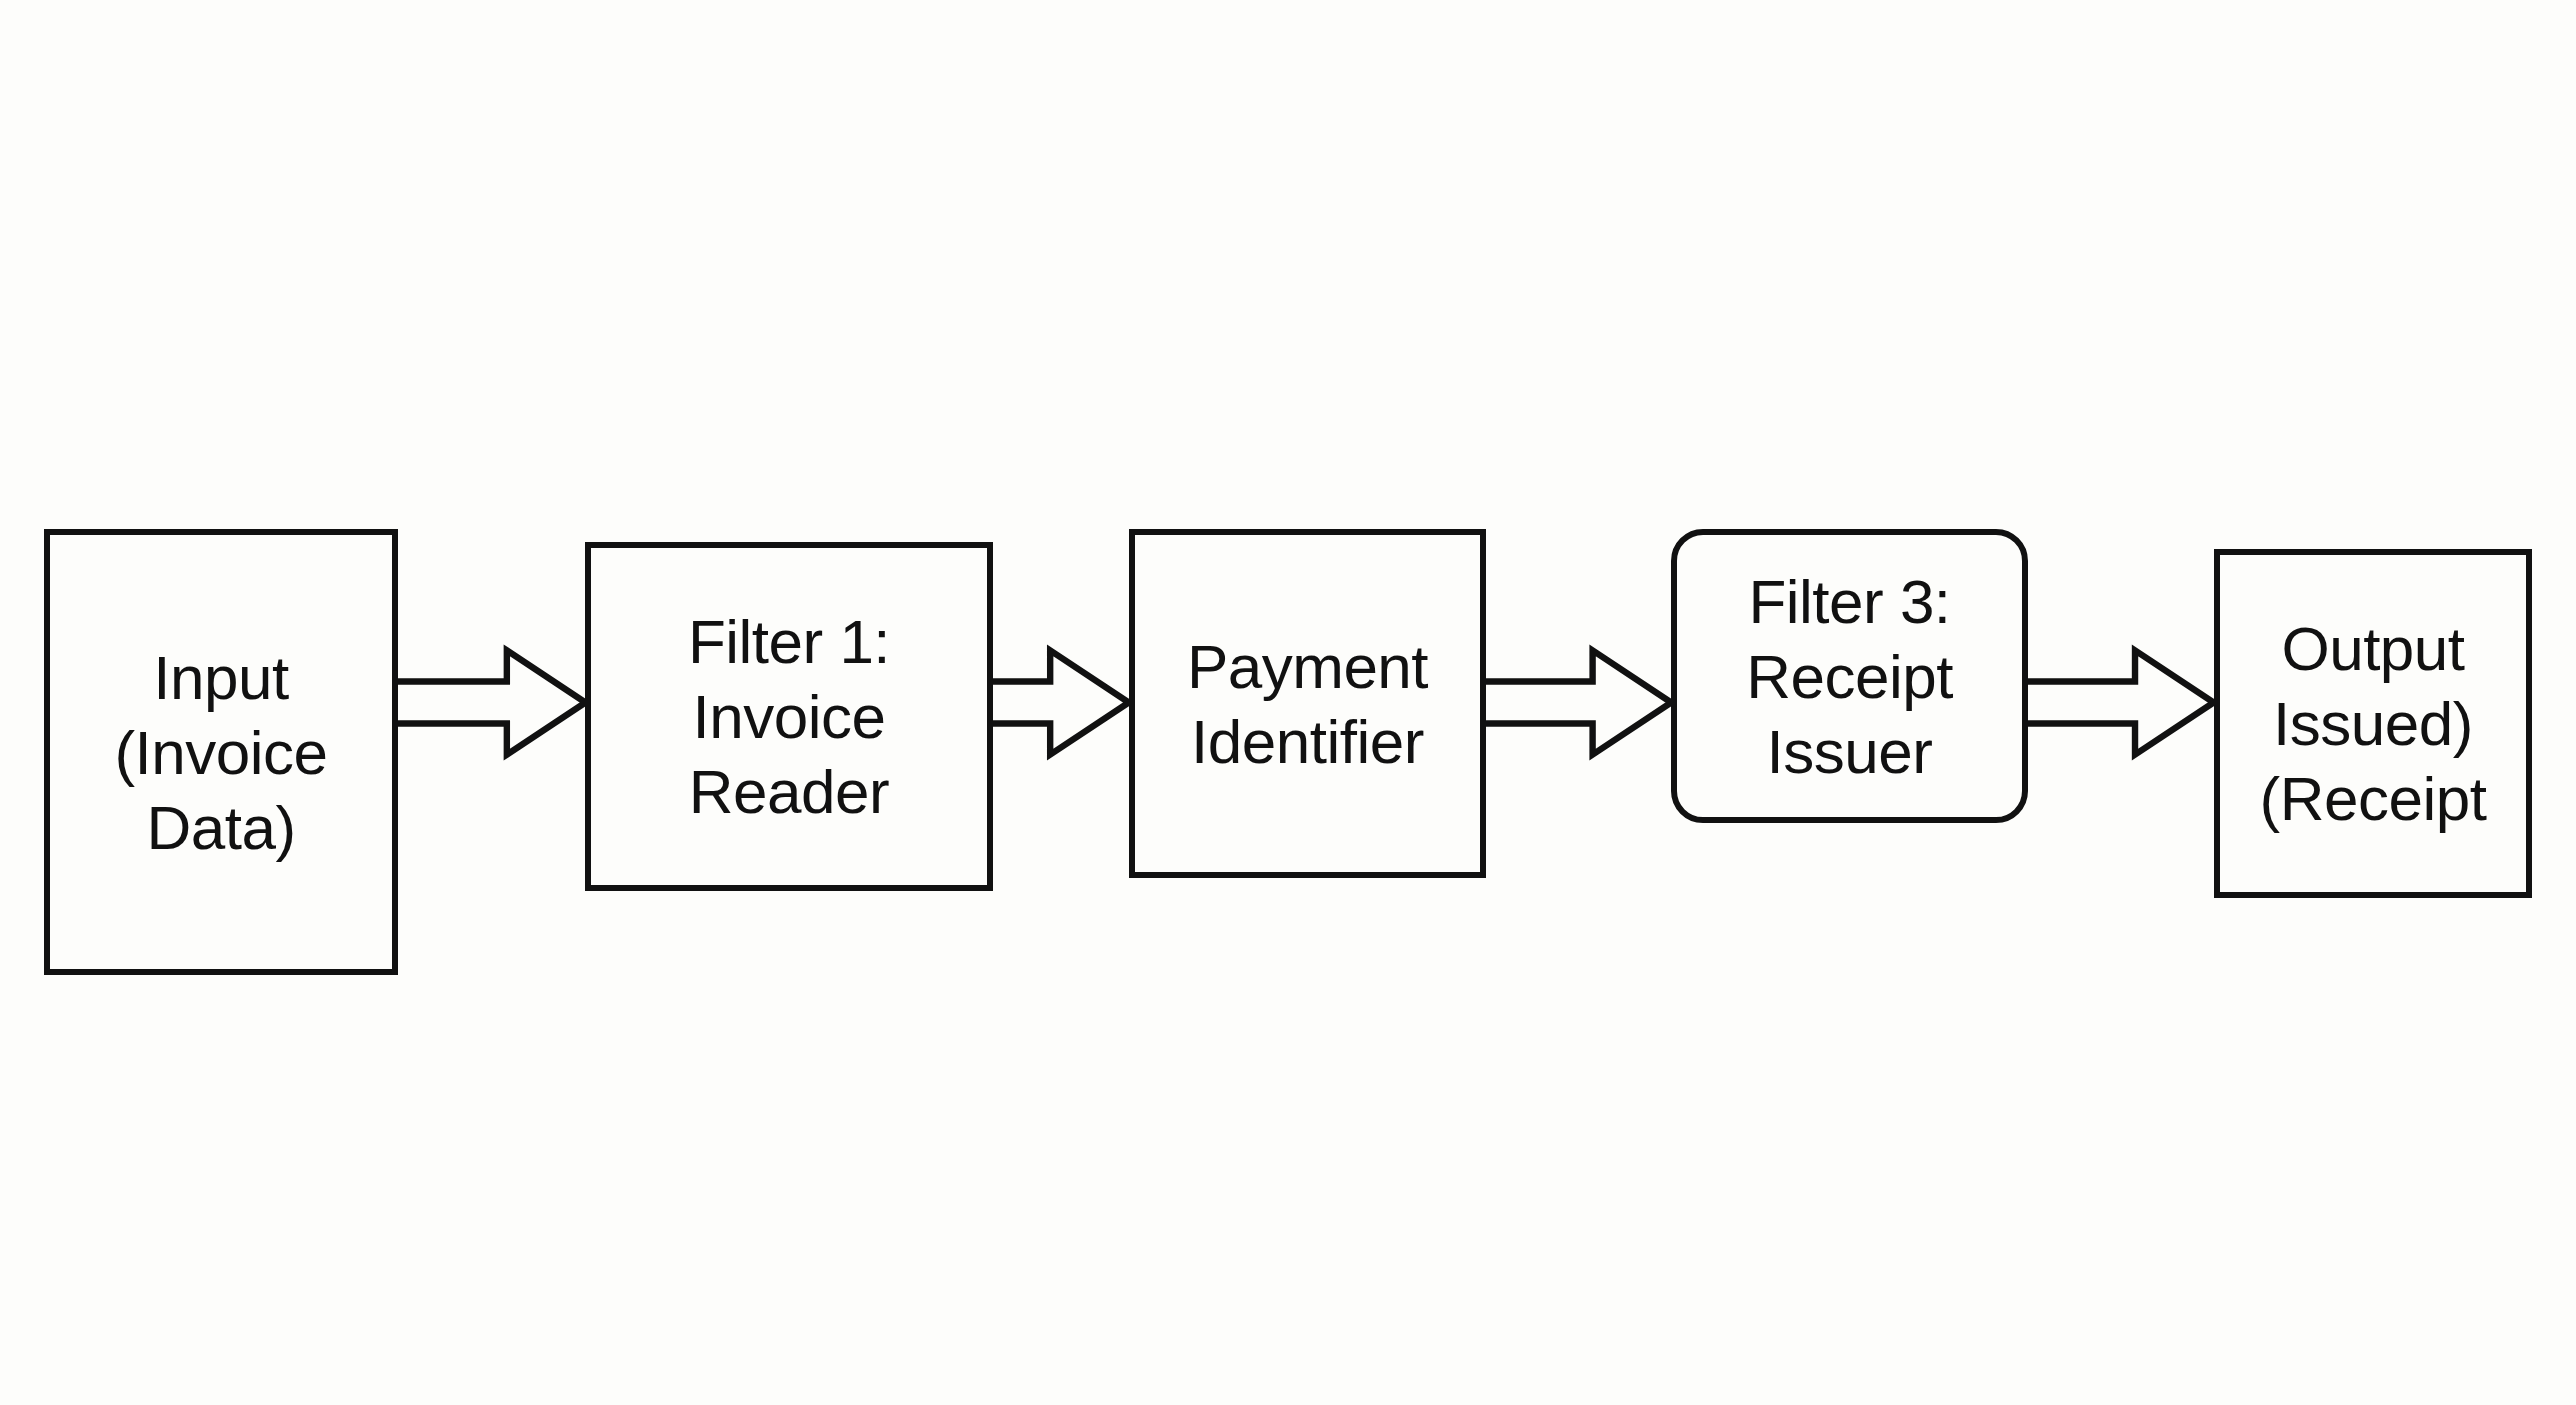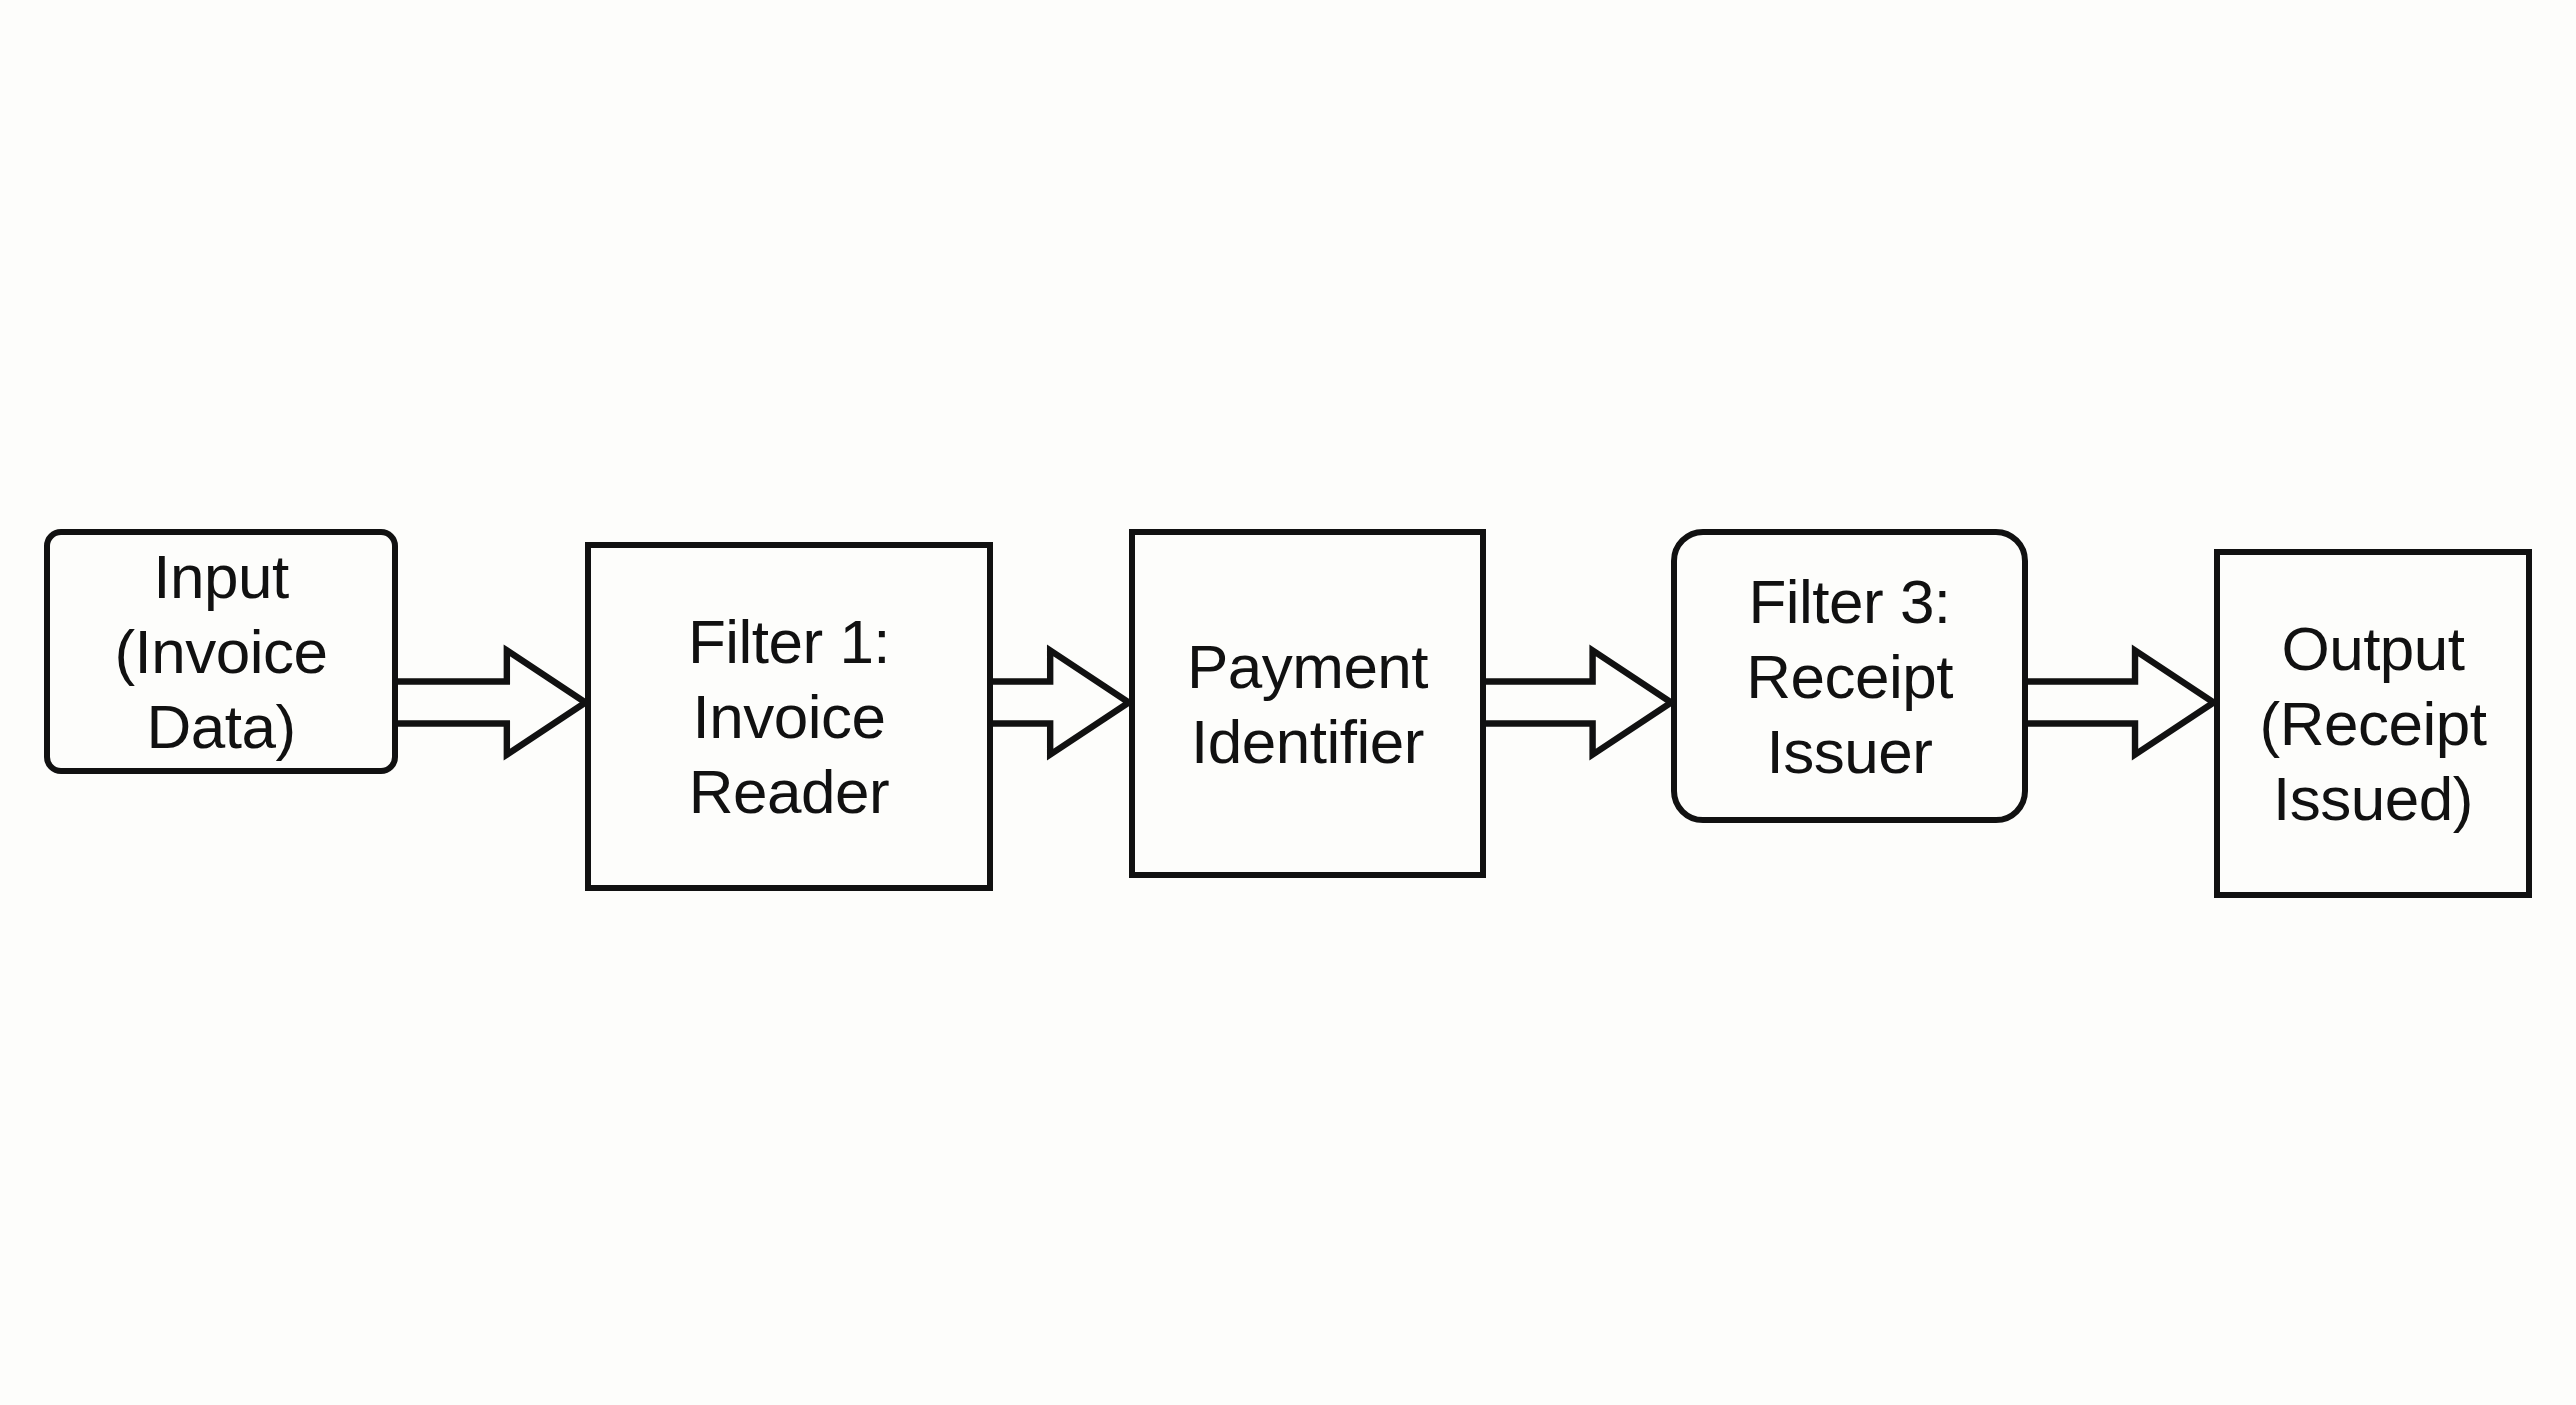--- a/index.html
+++ b/index.html
@@ -51,21 +51,21 @@
 
   <svg id="diagram-svg" viewBox="0 0 2816 1536" xmlns="http://www.w3.org/2000/svg">
     <g id="arrow-group" fill="none" stroke="#111111" stroke-width="7" stroke-linejoin="miter" stroke-linecap="butt">
         <polyline points="435,745 554,745 554,711 640,768 554,825 554,791 435,791" fill="none" stroke="#111111" stroke-width="7"></polyline>
         <polyline points="1030,745 1148,745 1148,711 1234,768 1148,825 1148,791 1030,791" fill="none" stroke="#111111" stroke-width="7"></polyline>
         <polyline points="1624,745 1741,745 1741,711 1827,768 1741,825 1741,791 1624,791" fill="none" stroke="#111111" stroke-width="7"></polyline>
         <polyline points="2217,745 2334,745 2334,711 2420,768 2334,825 2334,791 2217,791" fill="none" stroke="#111111" stroke-width="7"></polyline>
       </g>
   </svg>
 
-  <div class="node-box" style="left: 44px; top: 529px; width: 354px; height: 245px; border-radius: 17px;">
+  <div class="node-box" style="left: 44px; top: 529px; width: 354px; height: 446px;">
     <span class="node-line">Input</span>
     <span class="node-line">(Invoice</span>
     <span class="node-line">Data)</span>
   </div>
 
   <div class="node-box" style="left: 585px; top: 529px; width: 408px; height: 349px; margin-top: 13px;">
     <span class="node-line">Filter 1:</span>
     <span class="node-line">Invoice</span>
     <span class="node-line">Reader</span>
   </div>
@@ -76,18 +76,18 @@
   </div>
 
   <div class="node-box" style="left: 1671px; top: 529px; width: 357px; height: 294px; border-radius: 32px;">
     <span class="node-line">Filter 3:</span>
     <span class="node-line">Receipt</span>
     <span class="node-line">Issuer</span>
   </div>
 
   <div class="node-box" style="left: 2214px; top: 529px; width: 318px; height: 349px; margin-top: 20px;">
     <span class="node-line">Output</span>
+    <span class="node-line">Issued)</span>
     <span class="node-line">(Receipt</span>
-    <span class="node-line">Issued)</span>
   </div>
 
 </div>
 
 
 </body></html>

